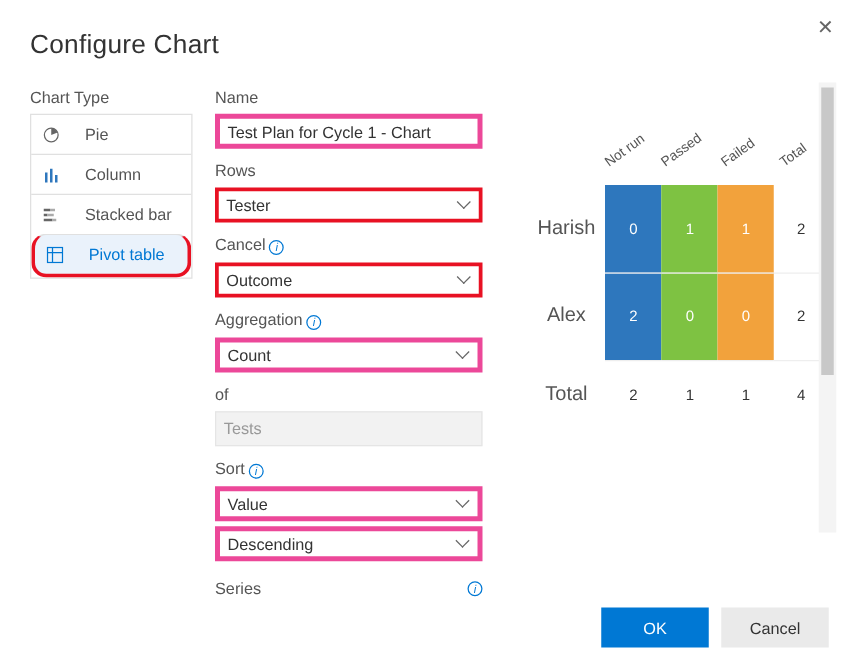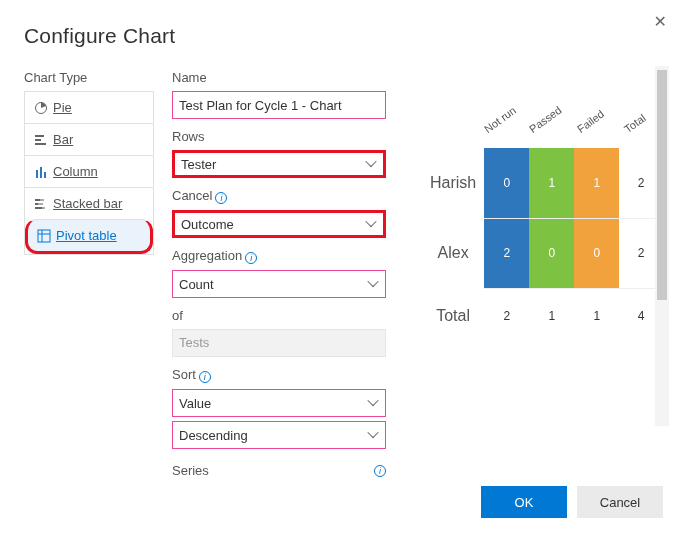--- a/index.html
+++ b/index.html
@@ -4,32 +4,32 @@
 <style>
   * { box-sizing: border-box; margin: 0; padding: 0; font-family: "Segoe UI", Arial, sans-serif; }
   body { width: 683px; height: 536px; background: #fff; color: #333; position: relative; }
   .dialog { padding: 24px 20px 20px 24px; }
   .title { font-size: 21px; font-weight: 400; color: #333; margin-bottom: 22px; letter-spacing: 0.2px; }
   .close { position: absolute; top: 12px; right: 16px; font-size: 16px; color: #666; cursor: pointer; }
   .body { display: flex; gap: 18px; }
   .col-types { width: 130px; }
   .label { font-size: 13px; color: #555; margin-bottom: 6px; }
   .type-list { border: 1px solid #e0e0e0; }
-  .type-item { display: flex; align-items: center; gap: 5px; padding: 8px 9px; font-size: 13px; color: #555; cursor: pointer; text-decoration: underline; }
+  .type-item { display: flex; align-items: center; gap: 20px; padding: 8px 9px; font-size: 13px; color: #555; cursor: pointer; }
   .type-item + .type-item { border-top: 1px solid #e0e0e0; }
   .type-item.selected { background: #eaf2fb; color: #0078d4; border-radius: 12px; }
   .type-item.selected .icon svg * { stroke: #0078d4; fill: none; }
   .type-item .icon { width: 14px; height: 14px; display: flex; align-items: center; justify-content: center; flex: 0 0 14px; }
   .type-item .icon svg { width: 14px; height: 14px; }
   .highlight { border: 3px solid #e81123; }
   .col-form { width: 214px; }
   .form-row { margin-bottom: 10px; }
   .info { display: inline-flex; width: 12px; height: 12px; border: 1px solid #0078d4; border-radius: 50%; color: #0078d4; font-size: 9px; align-items: center; justify-content: center; margin-left: 3px; vertical-align: -1px; font-style: italic; cursor: help;}
   .info::after { content: "i"; }
-  input.text, .select { width: 100%; height: 28px; border: 1px solid #ec4899; padding: 0 6px; font-size: 13px; color: #333; background: #fff; }
+  input.text, .select { width: 100%; height: 28px; border: 4px solid #ec4899; padding: 0 6px; font-size: 13px; color: #333; background: #fff; }
   .select { display: flex; align-items: center; justify-content: space-between; cursor: pointer; }
   .select.highlight { border: 3px solid #e81123; }
   .chev { width: 10px; height: 10px; }
   .chev::before { content: ""; display: block; width: 7px; height: 7px; border-right: 1px solid #666; border-bottom: 1px solid #666; transform: rotate(45deg) translate(-1px,-1px); }
   .disabled-box { width: 100%; height: 28px; background: #f2f2f2; border: 1px solid #e5e5e5; color: #999; font-size: 13px; padding: 5px 6px; }
   .series-row { display: flex; align-items: center; justify-content: space-between; font-size: 13px; color: #555; padding-top: 4px;}
   .col-preview { flex: 1; padding-top: 20px; padding-left: 26px; position: relative; }
   .scrollbar { position: absolute; right: -6px; top: -4px; width: 14px; height: 360px; background: #f4f4f4; border-radius: 0; }
   .scrollbar-thumb { position: absolute; left: 2px; top: 4px; width: 10px; height: 230px; background: #c8c8c8; }
   .pivot { font-size: 12px; color: #333; border-collapse: collapse;}
@@ -64,30 +64,20 @@
             <svg viewBox="0 0 14 14">
                 <circle cx="7" cy="7" r="5.5" fill="none" stroke="#666" stroke-width="1"></circle>
                 <path d="M7 7 L7 1.5 A5.5 5.5 0 0 1 12 5 Z" fill="#666"></path>
               </svg>
           </span>
           <span>Pie</span>
         </div>
         <div class="type-item">
           <span class="icon">
             <svg viewBox="0 0 14 14">
-                <rect x="1" y="2" width="9" height="2" fill="#666"></rect>
-                <rect x="1" y="6" width="6" height="2" fill="#666"></rect>
-                <rect x="1" y="10" width="11" height="2" fill="#666"></rect>
-              </svg>
-          </span>
-          <span>Bar</span>
-        </div>
-        <div class="type-item">
-          <span class="icon">
-            <svg viewBox="0 0 14 14">
                 <rect x="2" y="5" width="2" height="8" fill="#2e77bd"></rect>
                 <rect x="6" y="2" width="2" height="11" fill="#2e77bd"></rect>
                 <rect x="10" y="7" width="2" height="6" fill="#2e77bd"></rect>
               </svg>
           </span>
           <span>Column</span>
         </div>
         <div class="type-item">
           <span class="icon">
             <svg viewBox="0 0 14 14">

